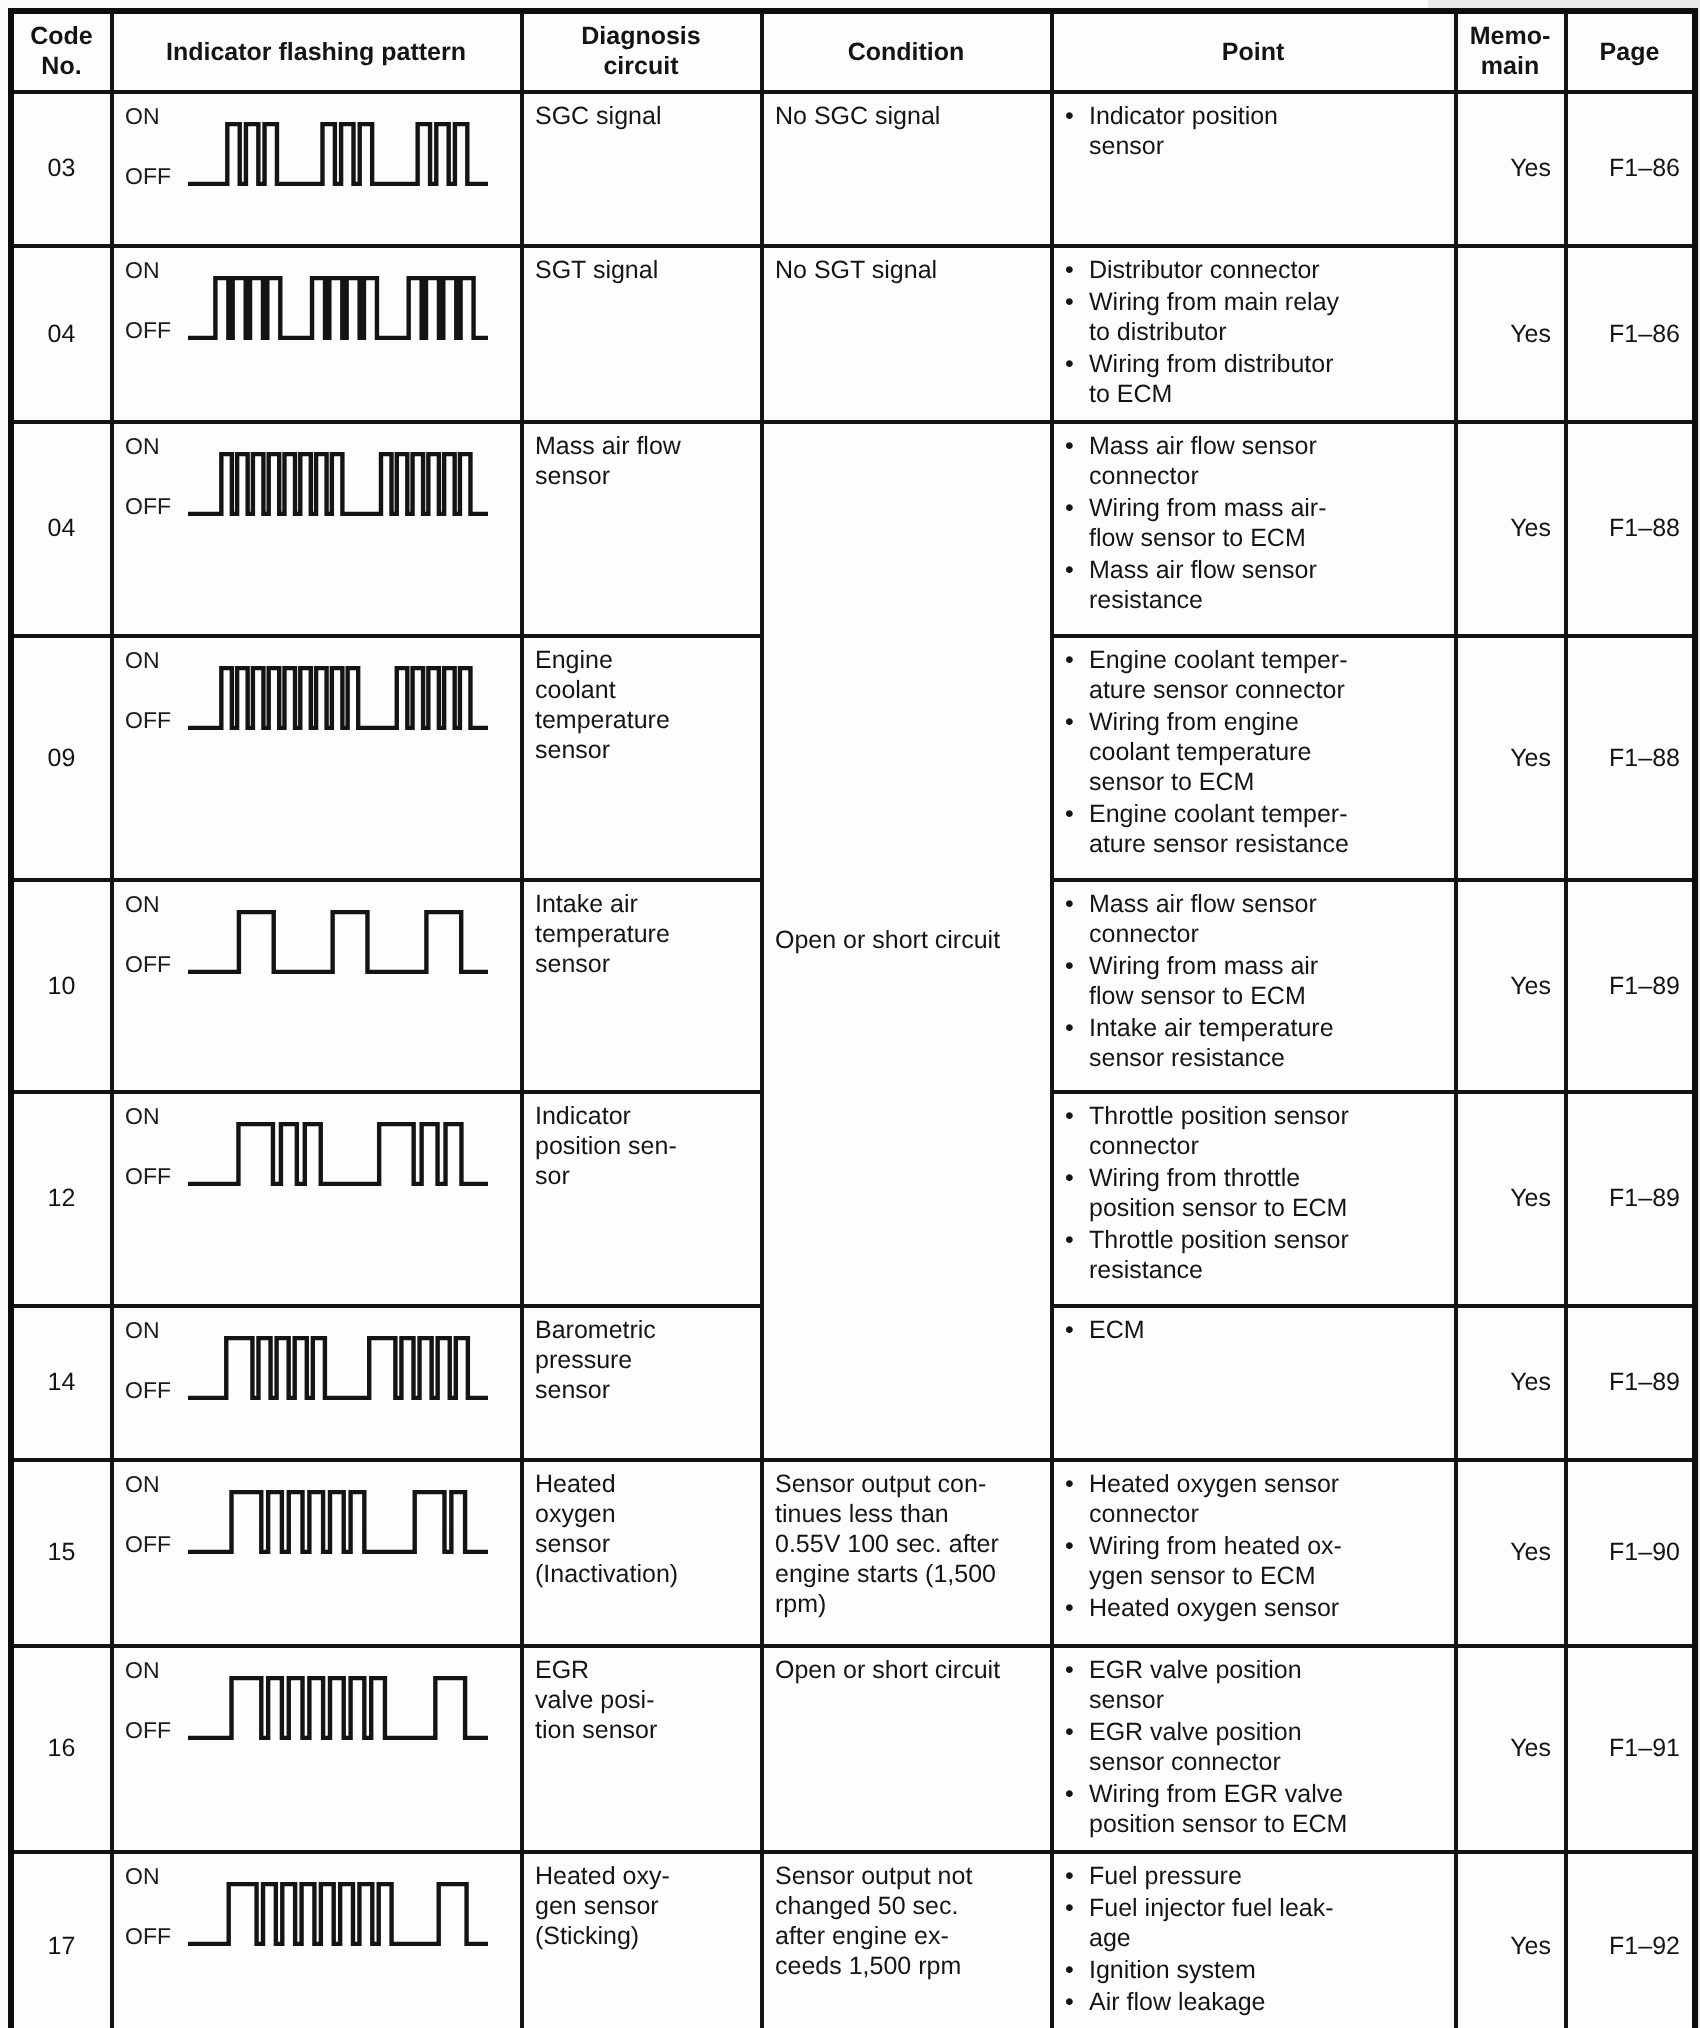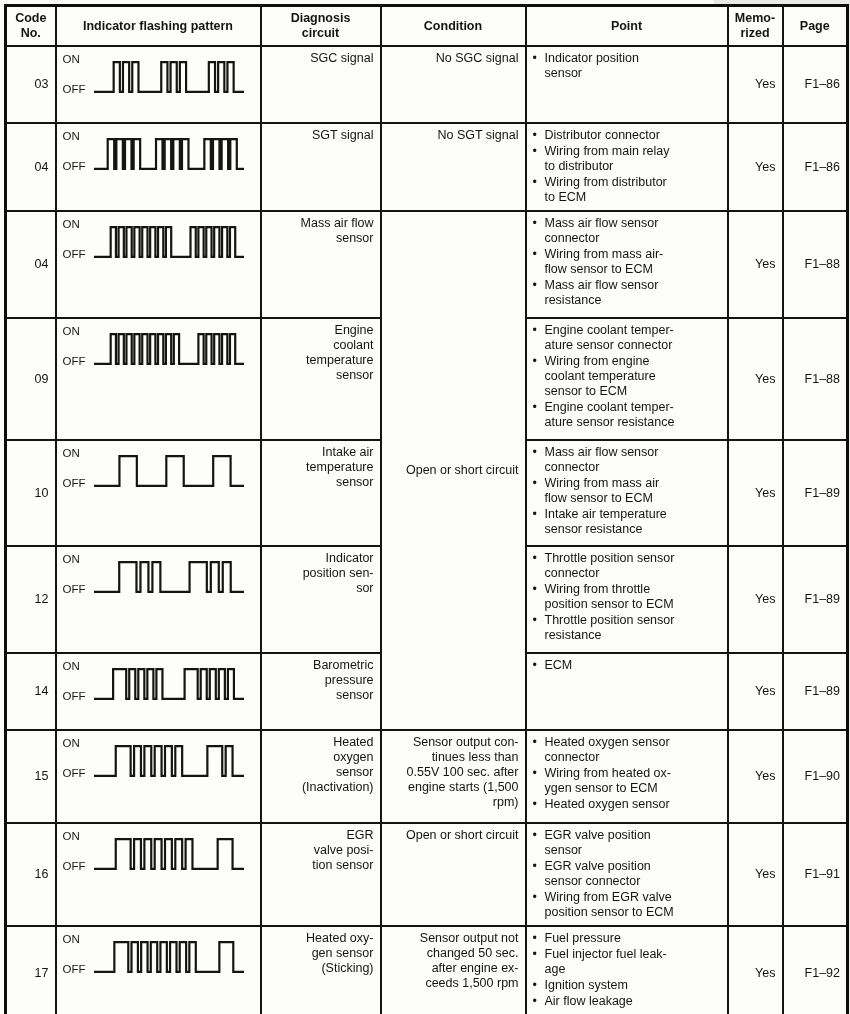--- a/index.html
+++ b/index.html
@@ -11,23 +11,23 @@
   table.dtc{
     border-collapse:collapse;table-layout:fixed;width:842px;height:1004px;
     border:3px solid #0d0d0d;background:#fdfdfb;
   }
   table.dtc td,table.dtc th{
     border:2px solid #141414;vertical-align:top;padding:4px 6px;
     font-size:12.5px;line-height:1.2;overflow:hidden;
   }
   th{font-weight:bold;text-align:center;vertical-align:middle !important;
      white-space:pre-line;font-size:13px;padding:2px 2px;}
-  .code{vertical-align:middle !important;text-align:right;font-size:13px;}
+  .code{vertical-align:middle !important;text-align:center;font-size:13px;}
   .mid{vertical-align:middle !important;text-align:right;font-size:12.5px;}
-  .txt{white-space:pre-line;text-align:right;}
+  .txt{white-space:pre-line;}
   .mergecond{vertical-align:middle !important;}
   .patcell{padding:6px 2px 2px 6px;border-radius:21px;}
   .pat{display:flex;align-items:flex-start;}
   .onoff{display:flex;flex-direction:column;justify-content:space-between;
          height:46px;font-size:11.5px;color:#1a1a1a;margin-right:5px;
          padding-top:2px;box-sizing:border-box;width:26px;}
   .wave{margin-top:3px;flex:0 0 auto;}
   .bullet{display:flex;margin-bottom:1px;}
   .bullet .dot{width:12px;flex:0 0 12px;}
   .bullet .bt{white-space:pre-line;}
@@ -53,21 +53,21 @@
   <tbody>
         <tr class="h34">
     <th>Code
 No.</th>
     <th>Indicator flashing pattern</th>
     <th>Diagnosis
 circuit</th>
     <th>Condition</th>
     <th>Point</th>
     <th>Memo-
-rized</th>
+main</th>
     <th>Page</th>
   </tr>
 
   <tr class="h77">
     <td class="code">03</td>
     <td class="patcell">
       <div class="pat">
         <div class="onoff">
                 <span>ON</span>
                 <span>OFF</span>

